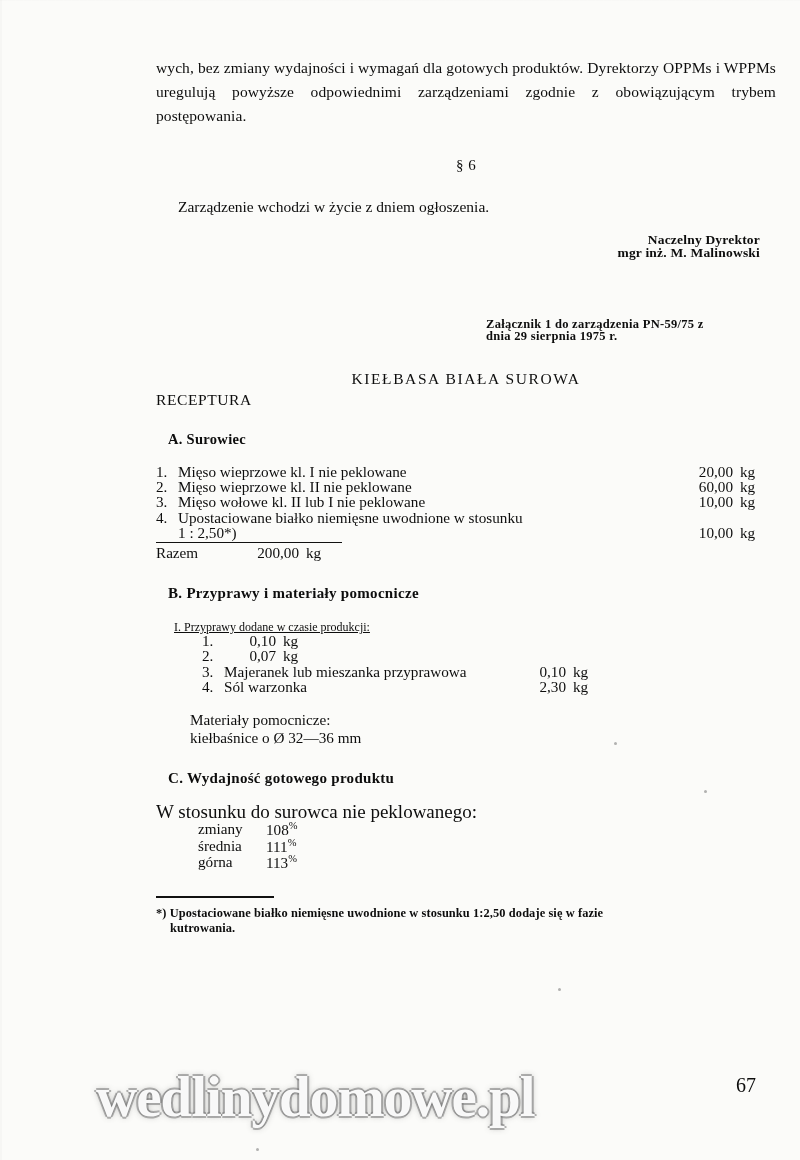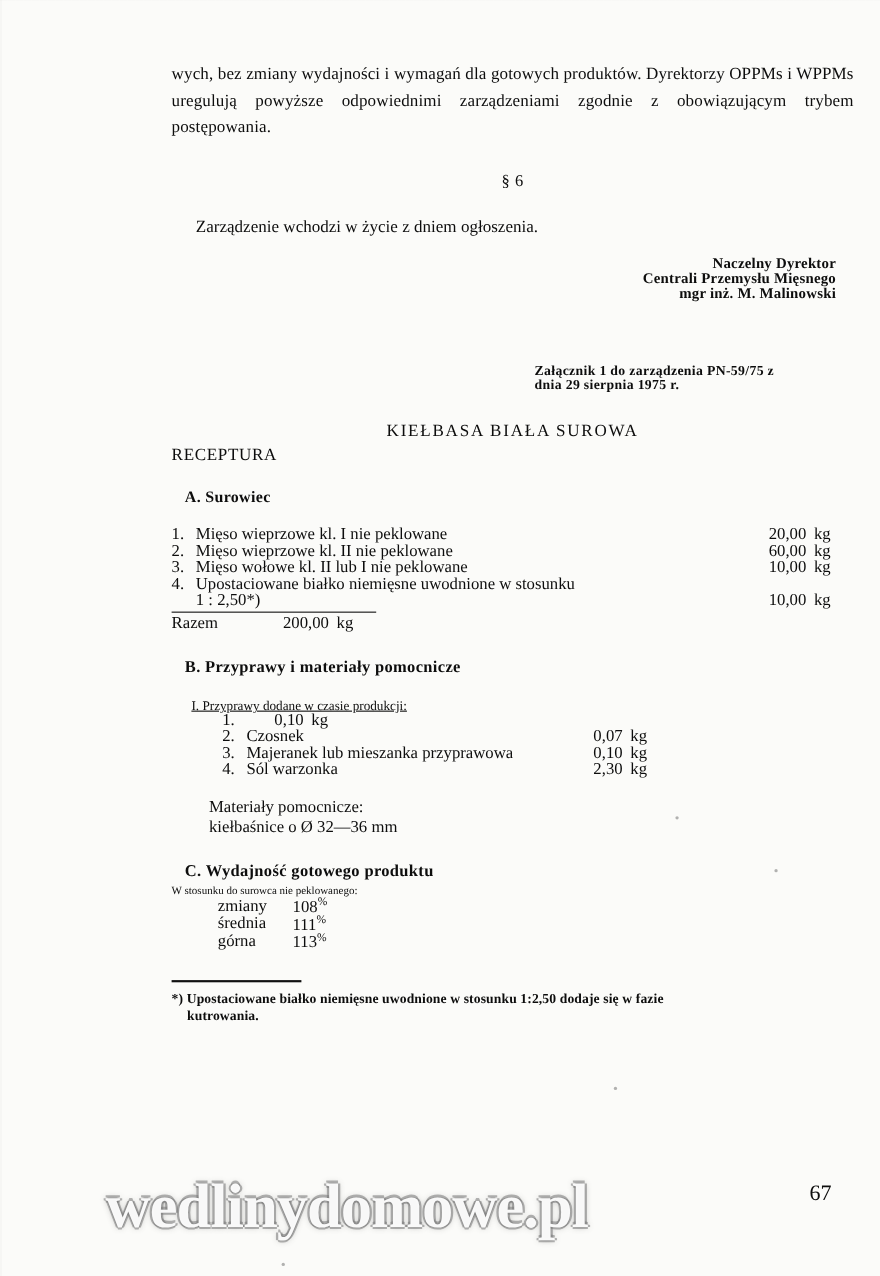--- a/index.html
+++ b/index.html
@@ -166,22 +166,22 @@
     font-size: 15.2px;
     margin-top: 18px;
     margin-left: 34px;
   }
   .mat-line {
     font-size: 15.2px;
     margin-top: 3px;
     margin-left: 34px;
   }
   .yield-head {
-    font-size: 10px;
-    margin-top: 6px;
+    font-size: 19px;
+    margin-top: 16px;
   }
   .yrow {
     display: flex;
     font-size: 15.2px;
     line-height: 24px;
     margin-left: 42px;
   }
   .yrow .lbl { width: 68px; flex: none; }
   .yrow .val { flex: none; }
   .sup { font-size: 10.5px; vertical-align: super; }
@@ -241,21 +241,20 @@
   <div class="content">
 
     <p class="para">wych, bez zmiany wydajności i wymagań dla gotowych produktów. Dyrektorzy OPPMs i WPPMs uregulują powyższe odpowiednimi zarządzeniami zgodnie z obowiązującym trybem postępowania.</p>
 
     <div class="section-mark">§ 6</div>
 
     <div class="single-line">Zarządzenie wchodzi w życie z dniem ogłoszenia.</div>
 
     <div class="signature">
       <div>Naczelny Dyrektor</div>
-      <div>Centrali Przemysłu Mięsnego</div>
       <div>mgr inż. M. Malinowski</div>
     </div>
 
     <div class="attachment">
       <div>Załącznik 1 do zarządzenia PN-59/75 z</div>
       <div>dnia 29 sierpnia 1975 r.</div>
     </div>
 
     <div class="doc-title">KIEŁBASA BIAŁA SUROWA</div>
     <div class="receptura">RECEPTURA</div>
@@ -308,21 +307,20 @@
     <div class="sub-list-head">I. Przyprawy dodane w czasie produkcji:</div>
 
     <div>
       <div class="srow">
         <span class="num">1.</span>
         <span class="val">0,10</span>
         <span class="unit">kg</span>
       </div>
       <div class="srow">
         <span class="num">2.</span>
-        <span class="txt">Czosnek</span>
         <span class="val">0,07</span>
         <span class="unit">kg</span>
       </div>
       <div class="srow">
         <span class="num">3.</span>
         <span class="txt">Majeranek lub mieszanka przyprawowa</span>
         <span class="val">0,10</span>
         <span class="unit">kg</span>
       </div>
       <div class="srow">

